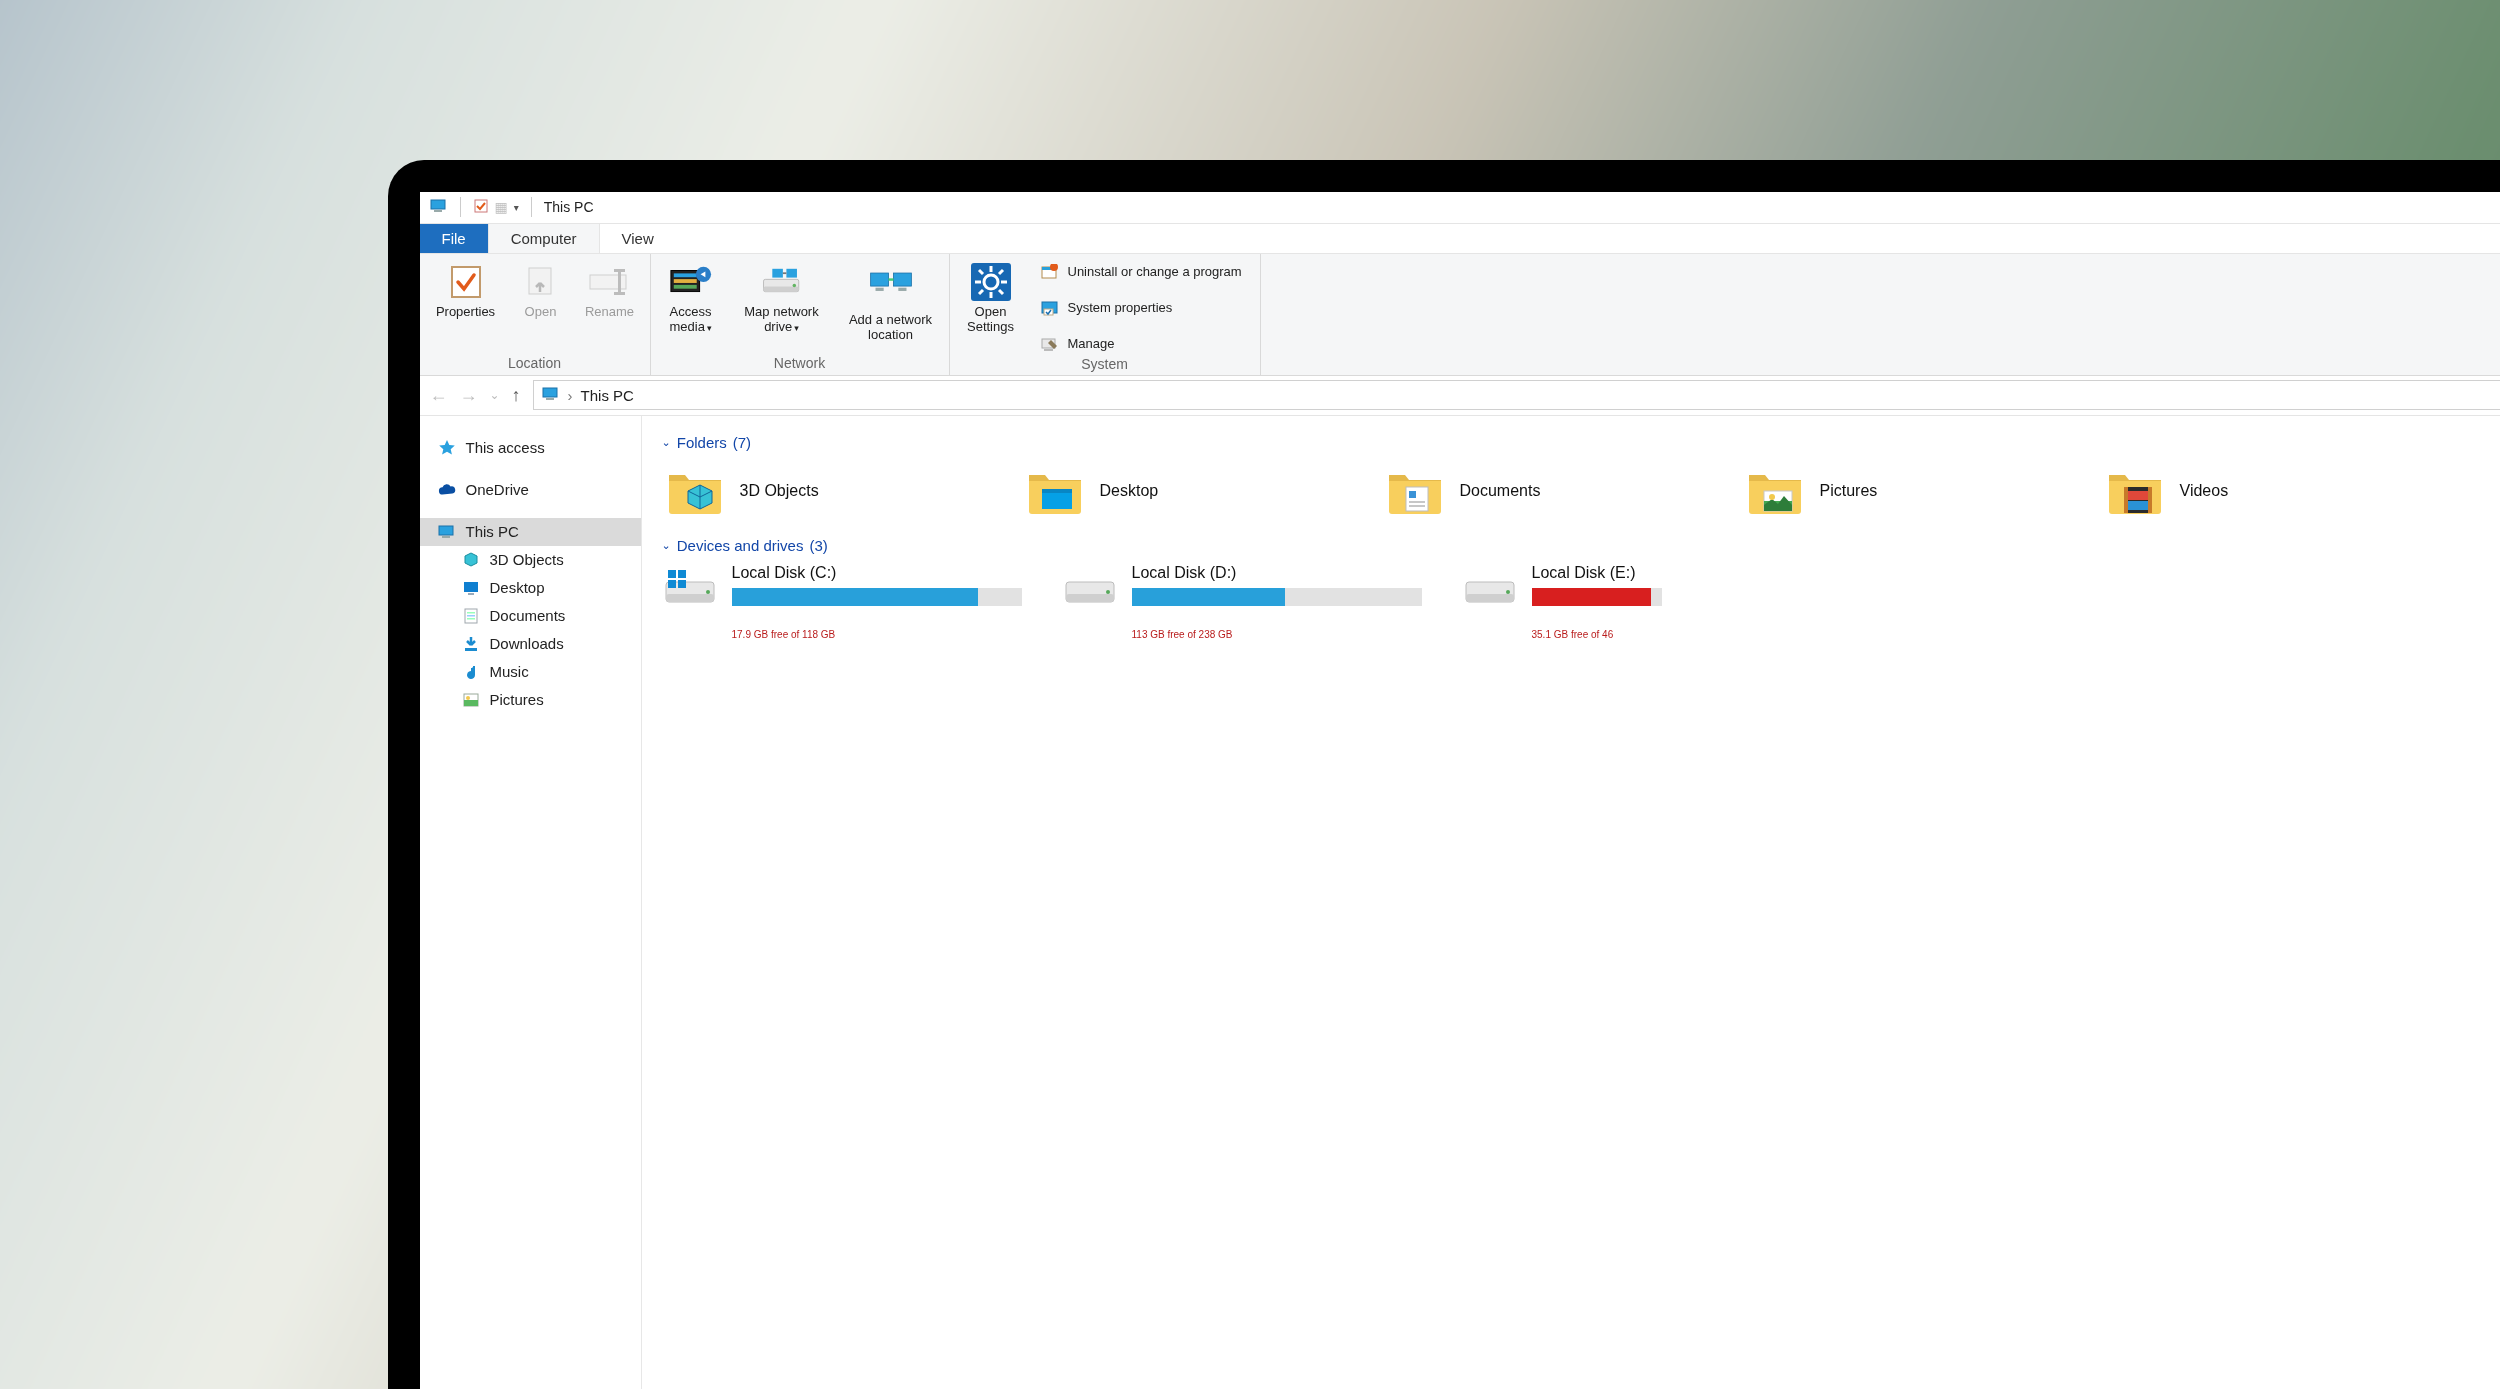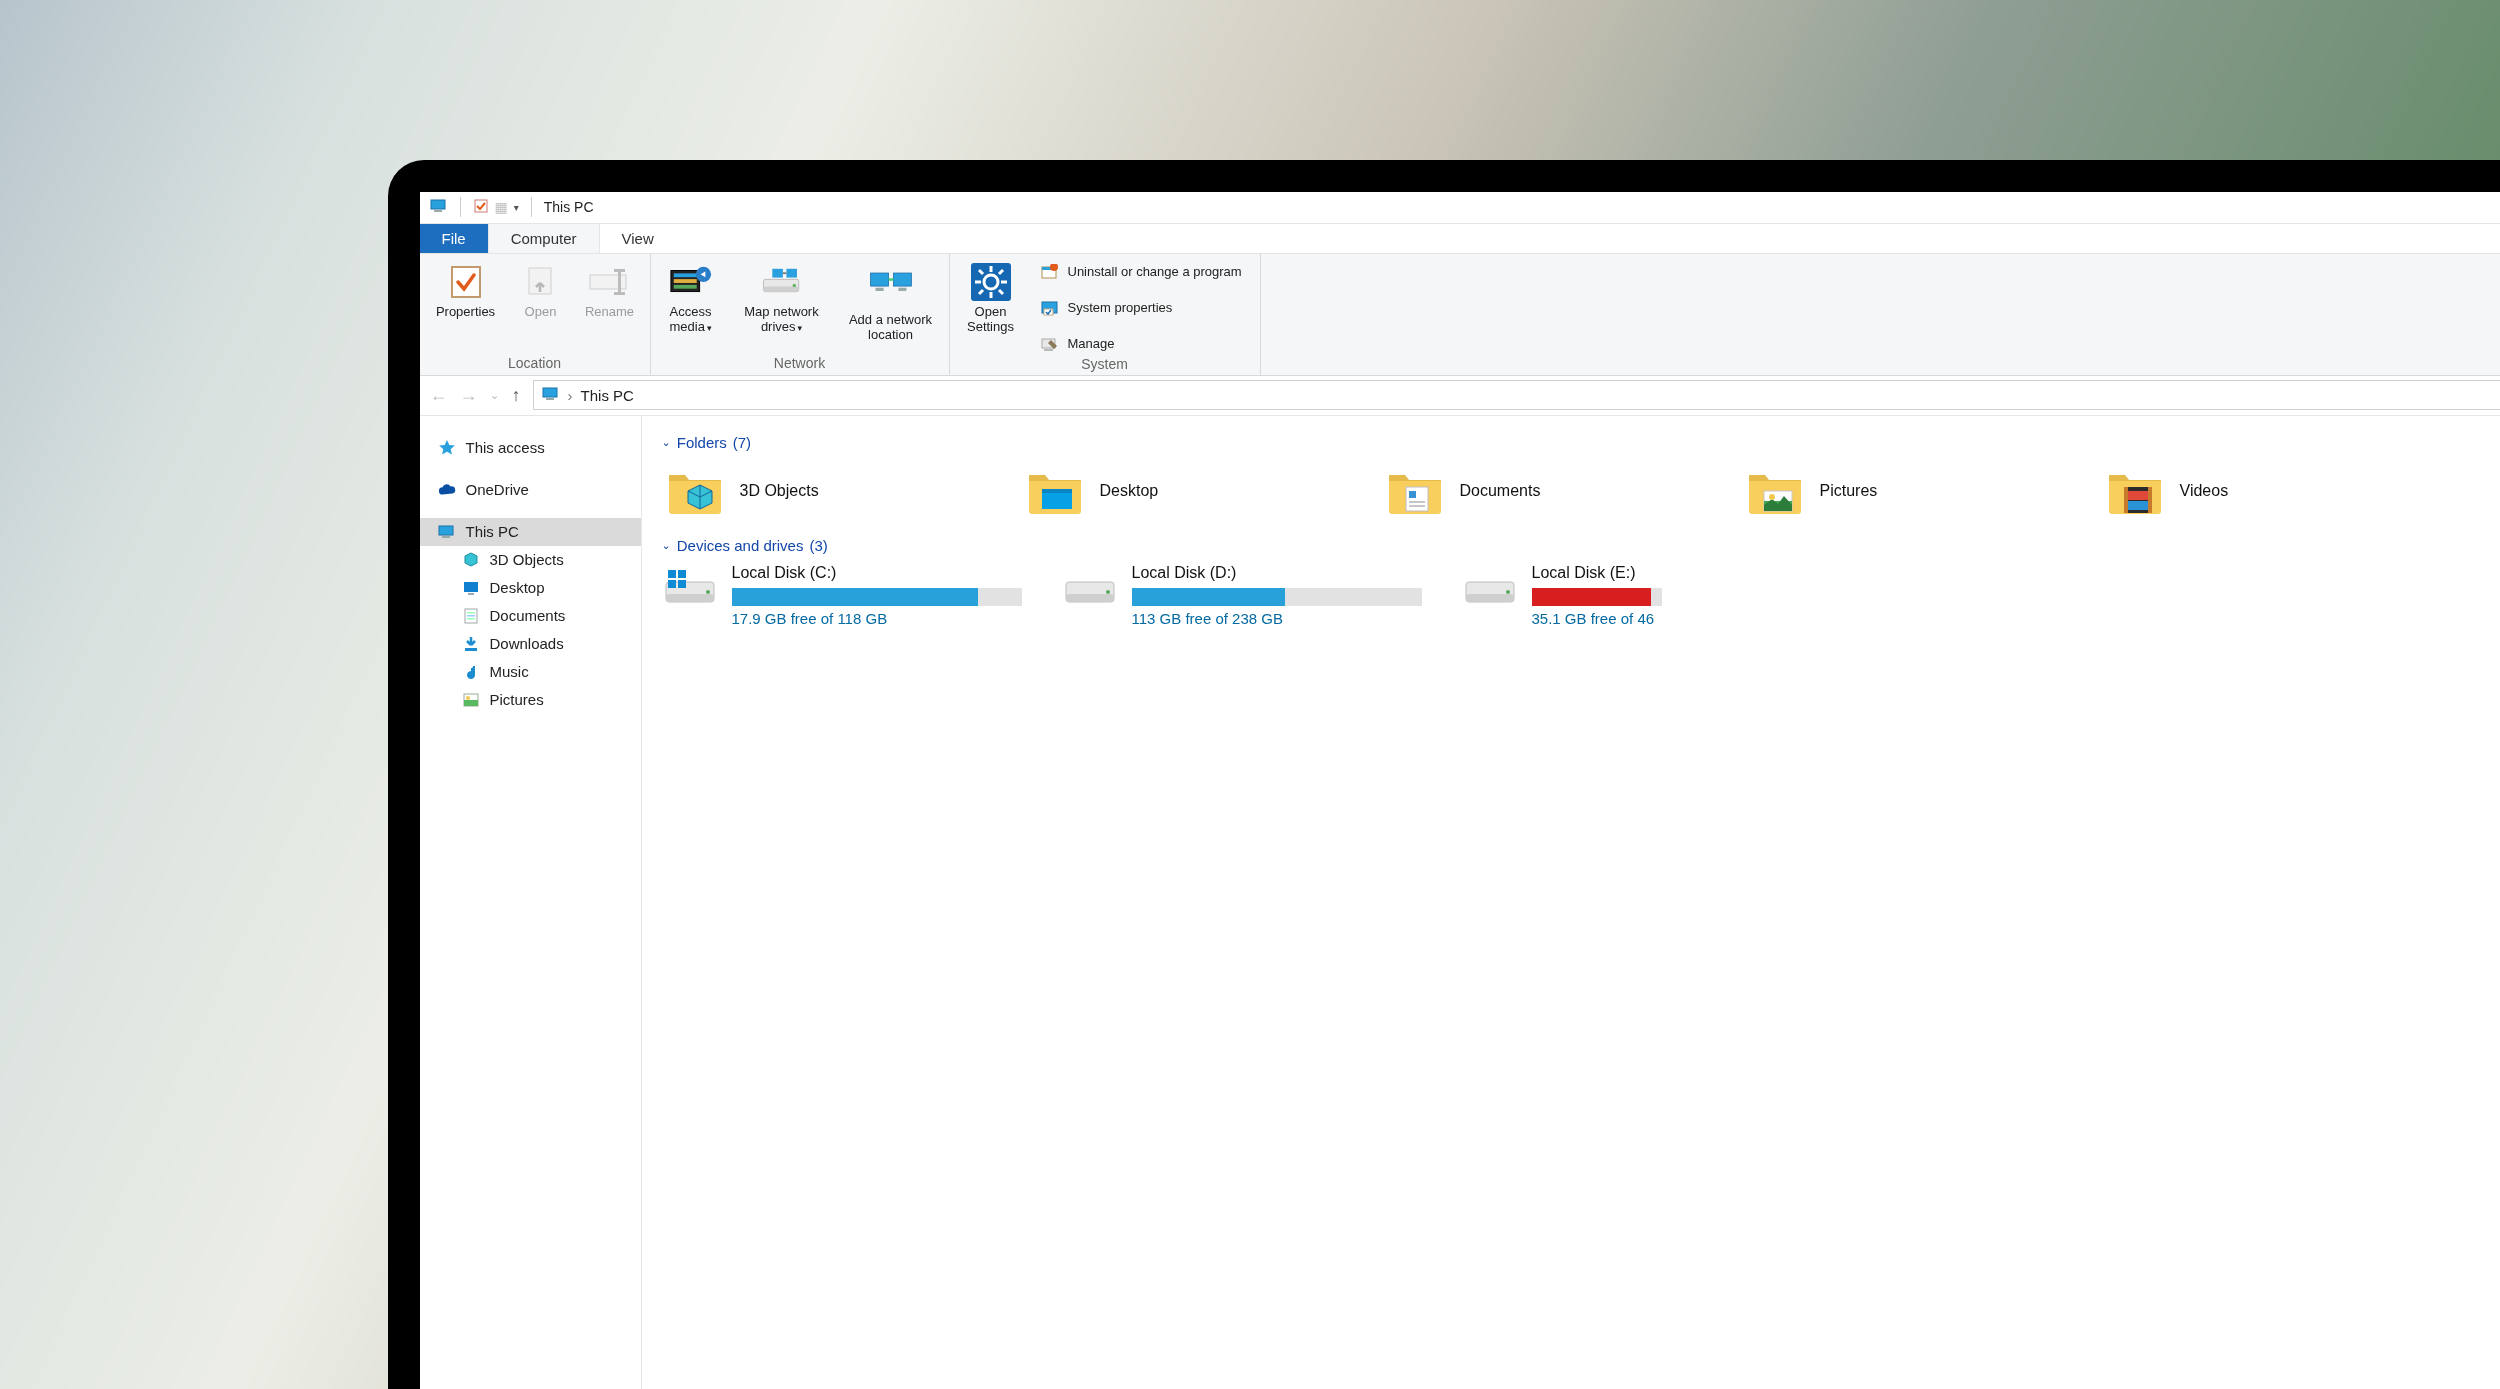--- a/index.html
+++ b/index.html
@@ -68,21 +68,21 @@
 .folder-icn { width:58px; height:48px; display:flex; align-items:center; justify-content:center;}
 .folder-item .lbl { font-size:16px; color:#111;}
 .drive-grid { display:flex; gap:40px; flex-wrap:nowrap;}
 .drive-item { width:360px; display:flex; gap:14px; align-items:flex-start;}
 .drive-icn { width:56px; height:44px;}
 .drive-body { flex:1;}
 .drive-body .lbl { font-size:16px; color:#111; margin-bottom:6px;}
 .bar { width:100%; height:18px; background:#e2e2e2;}
 .bar .fill { height:100%; background:#28a0da;}
 .bar .fill.red { background:#d81f1f;}
-.drive-body .free { color:#0369a1; font-size:15px; margin-top:4px;}
+.drive-body .free { color:#b91c1c; font-size:10px; margin-top:23px;}
 
 .folder-yellow { fill:#f8cf5d;}
 .folder-tab { fill:#e5b94a;}
 </style>
 </head>
 <body>
 
 <div class="bg-blur"></div>
 
 <div class="monitor">
@@ -172,21 +172,21 @@
             <span class="icn">
               <svg width="50" height="34" viewBox="0 0 50 34">
                   <rect x="4" y="14" width="40" height="14" rx="2" fill="#e8e8e8" stroke="#b7b7b7"></rect>
                   <rect x="4" y="22" width="40" height="6" rx="2" fill="#cfcfcf"></rect>
                   <circle cx="39" cy="21" r="2" fill="#62b562"></circle>
                   <rect x="30" y="2" width="12" height="10" fill="#2aa1df"></rect>
                   <rect x="14" y="2" width="12" height="10" fill="#2aa1df"></rect>
                   <path d="M26 7h4" stroke="#777" stroke-width="2"></path>
                 </svg>
             </span>
-            <span><span>Map network drives</span><span class="caret">▾</span></span>
+            <span><span>Map network drive</span><span class="caret">▾</span></span>
           </div>
           <div class="rbtn" style="width:96px;gap:12px;">
             <span class="icn">
               <svg width="54" height="34" viewBox="0 0 54 34">
                   <rect x="2" y="6" width="22" height="16" fill="#2aa1df" stroke="#1b71a8"></rect>
                   <rect x="30" y="6" width="22" height="16" fill="#2aa1df" stroke="#1b71a8"></rect>
                   <rect x="8" y="24" width="10" height="4" fill="#9aa"></rect>
                   <rect x="36" y="24" width="10" height="4" fill="#9aa"></rect>
                   <path d="M24 14h6" stroke="#4c7" stroke-width="3"></path>
                 </svg>

